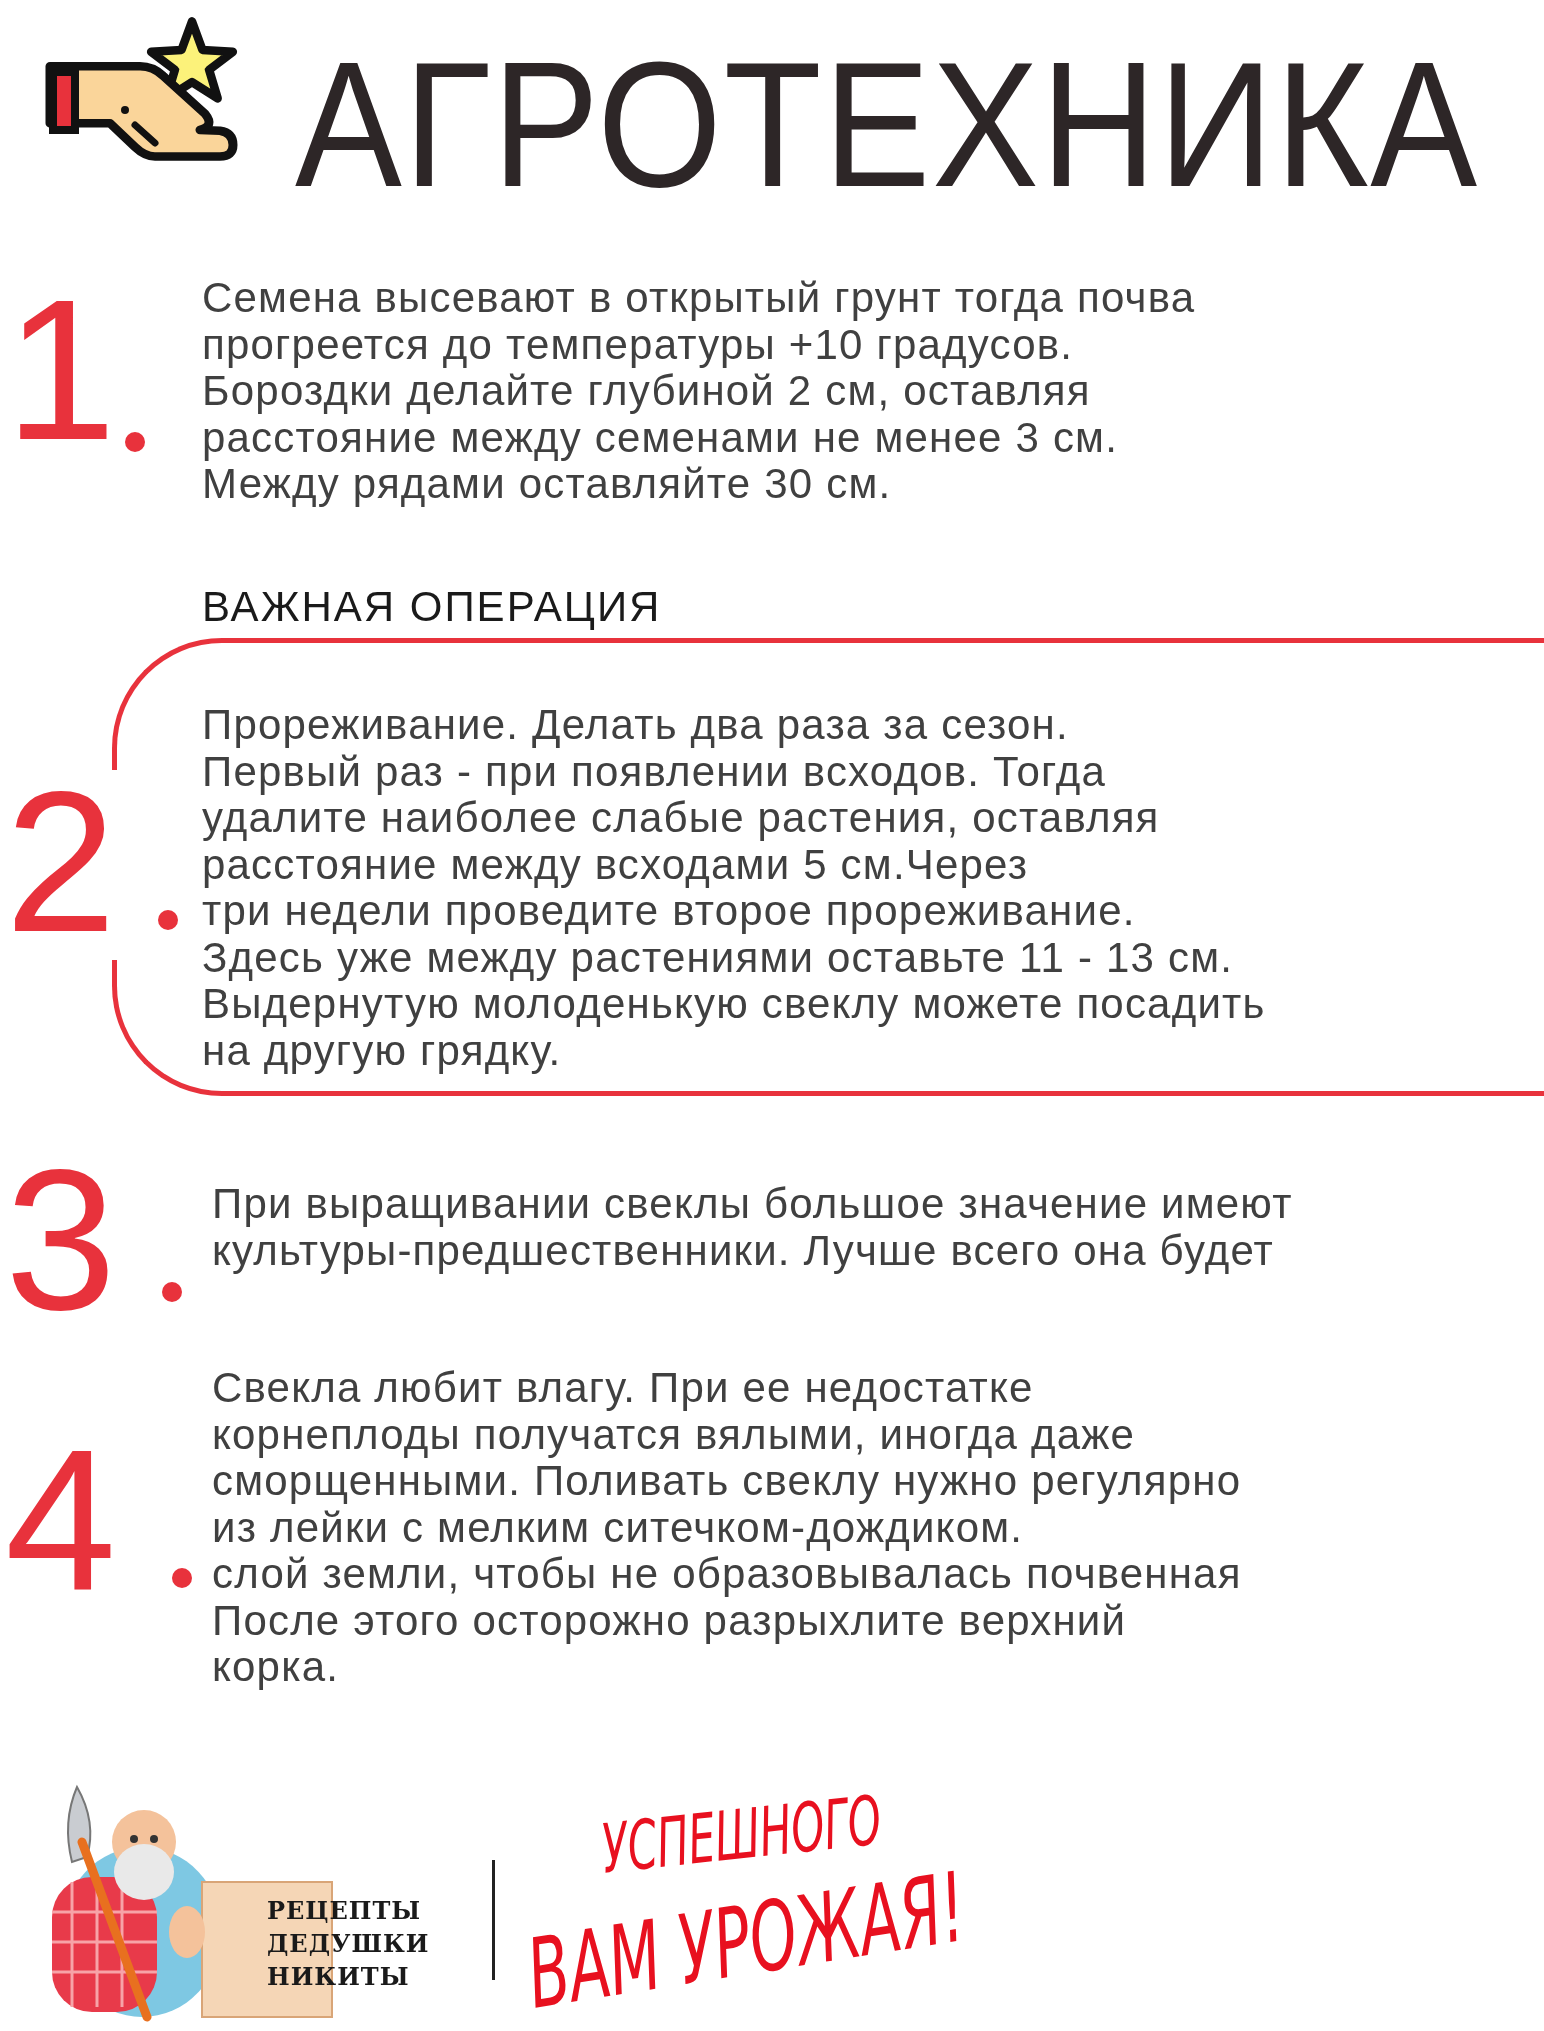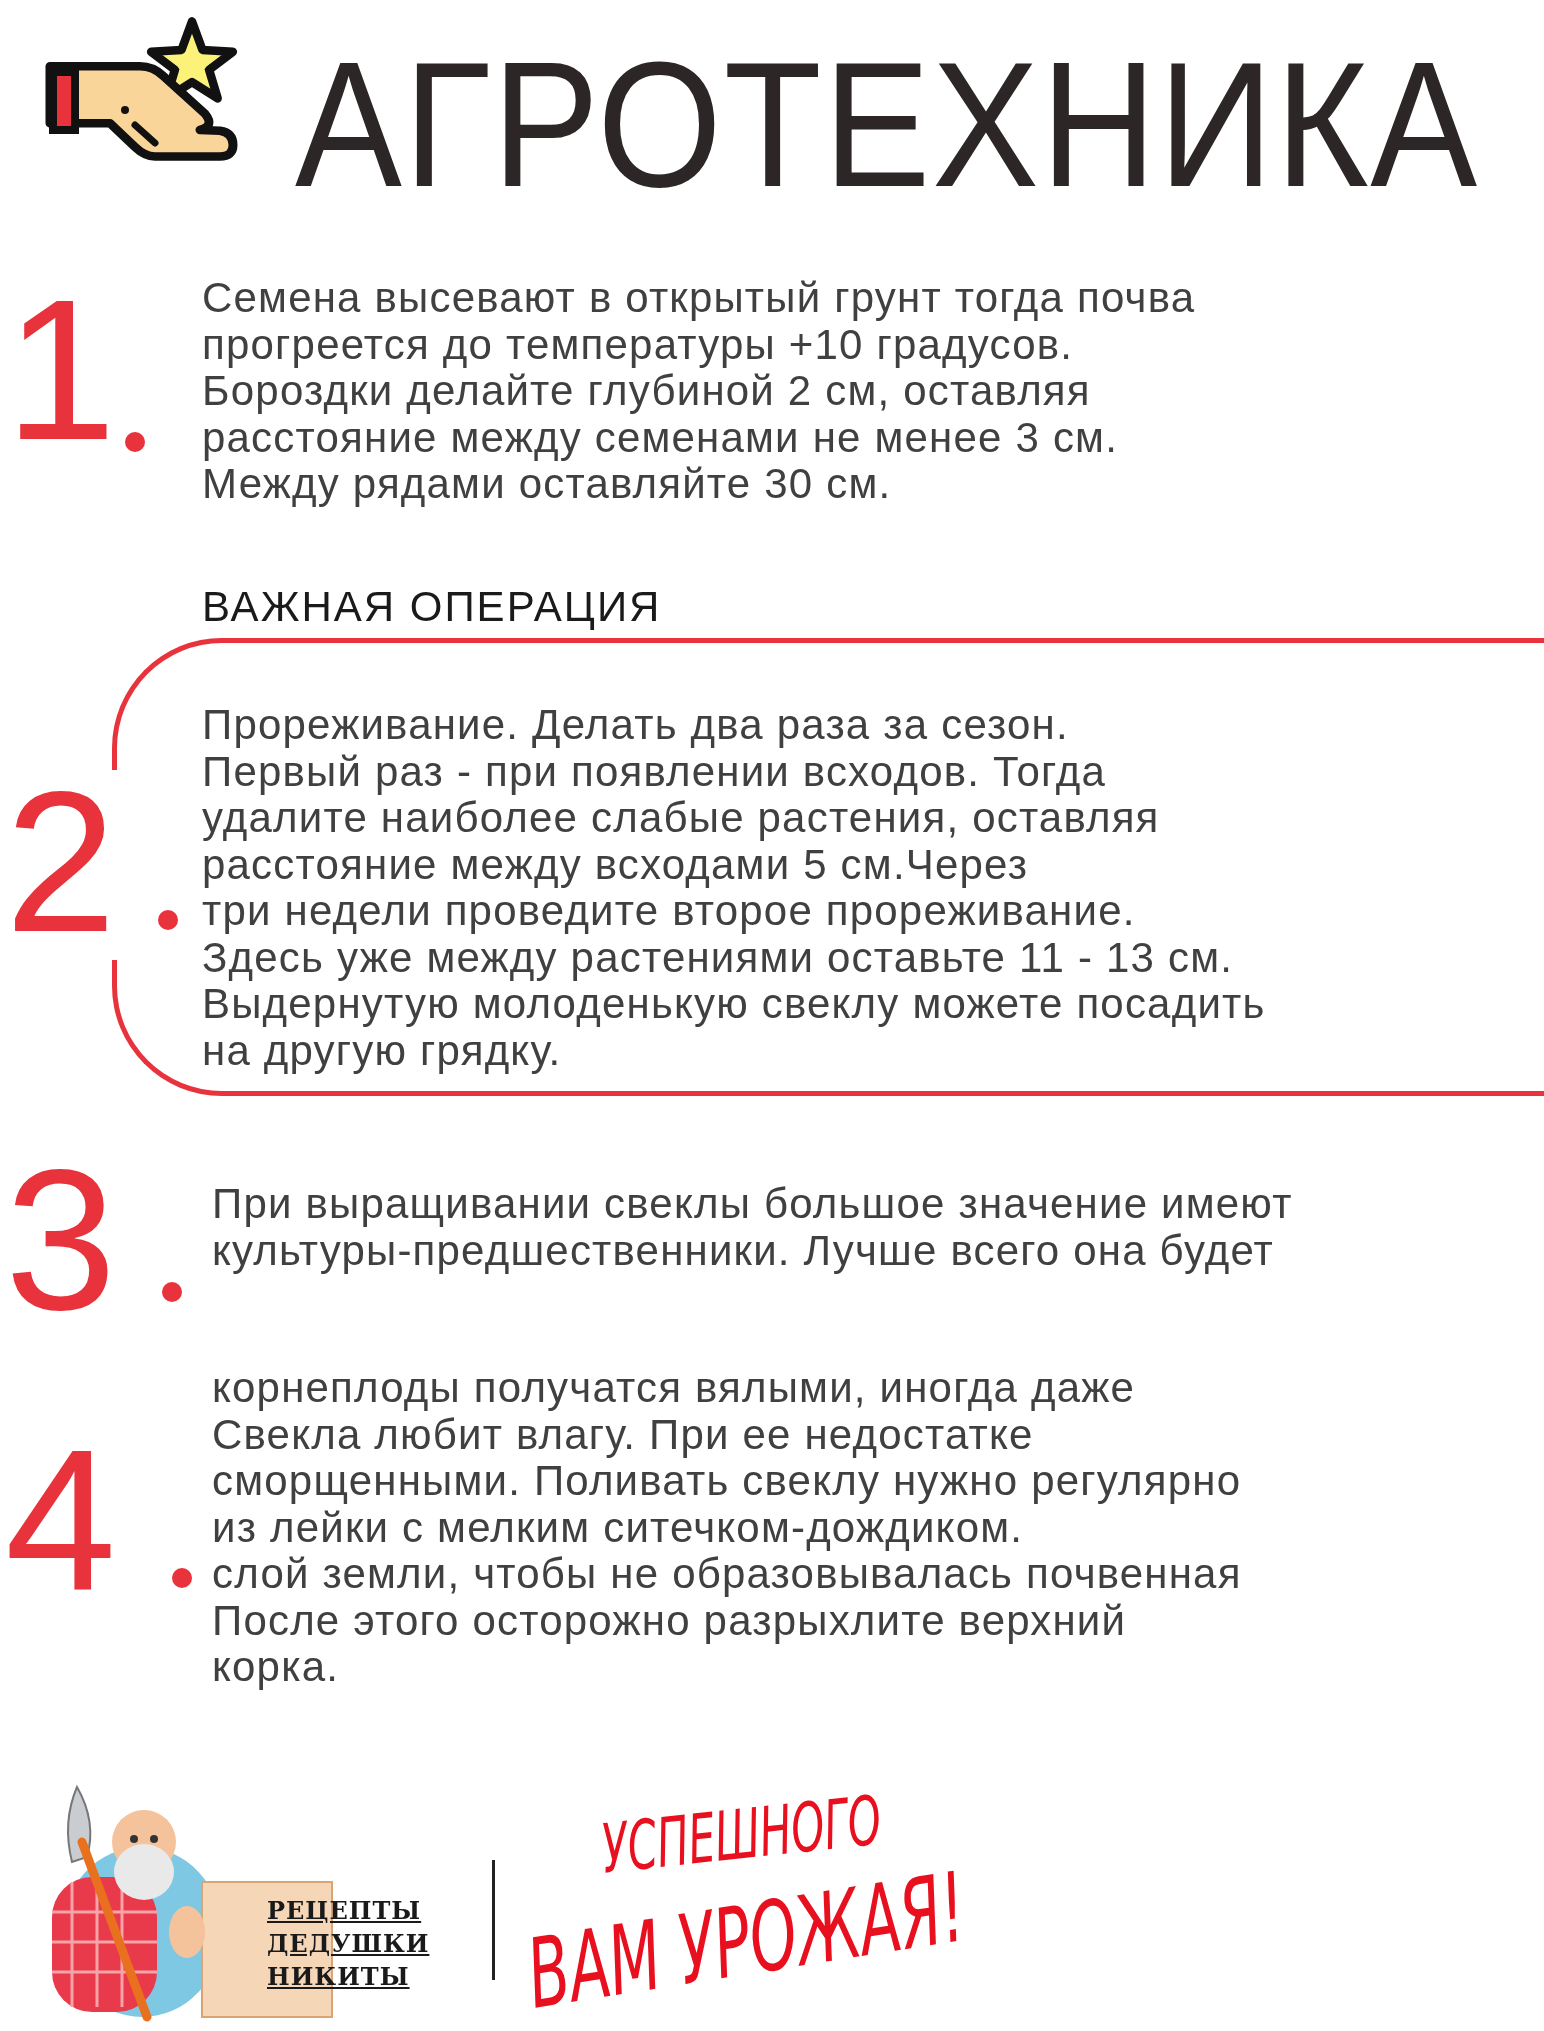--- a/index.html
+++ b/index.html
@@ -59,22 +59,22 @@
 <div class="abs num" style="left:5px;top:1140px;">3</div>
 <div class="abs dot" style="left:162px;top:1282px;"></div>
 <div class="abs para" style="left:212px;top:1150px;margin-top:31px;">
   <div>При выращивании свеклы большое значение имеют</div>
   <div>культуры-предшественники. Лучше всего она будет</div>
 </div>
 
 <div class="abs num" style="left:5px;top:1420px;">4</div>
 <div class="abs dot" style="left:172px;top:1568px;"></div>
 <div class="abs para" style="left:212px;top:1365px;">
+  <div>Свекла любит влагу. При ее недостатке</div>
   <div>корнеплоды получатся вялыми, иногда даже</div>
-  <div>Свекла любит влагу. При ее недостатке</div>
   <div>сморщенными. Поливать свеклу нужно регулярно</div>
   <div>из лейки с мелким ситечком-дождиком.</div>
   <div>слой земли, чтобы не образовывалась почвенная</div>
   <div>После этого осторожно разрыхлите верхний</div>
   <div>корка.</div>
 </div>
 
 <div class="abs footer-logo">
   <svg width="400" height="240" viewBox="0 0 400 240">
     <ellipse cx="90" cy="150" rx="80" ry="85" fill="#7ec8e3"></ellipse>
@@ -89,21 +89,21 @@
     </g>
     <path d="M25,5 Q10,40 20,80 L35,75 Q45,40 25,5Z" fill="#c9ccd1" stroke="#777" stroke-width="2"></path>
     <line x1="30" y1="60" x2="95" y2="235" stroke="#e8701f" stroke-width="9" stroke-linecap="round"></line>
     <circle cx="92" cy="60" r="32" fill="#f4c29b"></circle>
     <ellipse cx="92" cy="90" rx="30" ry="28" fill="#e9e9e9"></ellipse>
     <circle cx="82" cy="57" r="4" fill="#333"></circle>
       <circle cx="102" cy="57" r="4" fill="#333"></circle>
     <rect x="150" y="100" width="130" height="135" fill="#f5d6b6" stroke="#d9a577" stroke-width="2"></rect>
     <ellipse cx="135" cy="150" rx="18" ry="26" fill="#f4c29b"></ellipse>
   </svg>
-  <div class="abs" style="left:215px;top:112px;font-family:'DejaVu Serif',serif;font-size:24px;line-height:33px;font-weight:700;color:#1a1a1a;letter-spacing:1px;text-decoration:underline;">
+  <div class="abs" style="left:215px;top:112px;font-family:'DejaVu Serif',serif;font-size:24px;line-height:33px;font-weight:700;color:#1a1a1a;letter-spacing:1px;">
     <div>РЕЦЕПТЫ</div>
     <div>ДЕДУШКИ</div>
     <div>НИКИТЫ</div>
   </div>
 </div>
 <div class="abs divider"></div>
 
 <div class="abs slogan" style="left:598px;top:1810px;font-size:68px;transform:rotate(-6deg) scaleX(0.62);">УСПЕШНОГО</div>
 <div class="abs slogan" style="left:520px;top:1920px;font-size:96px;transform:rotate(-9deg) scaleX(0.62);">ВАМ УРОЖАЯ!</div>
 

